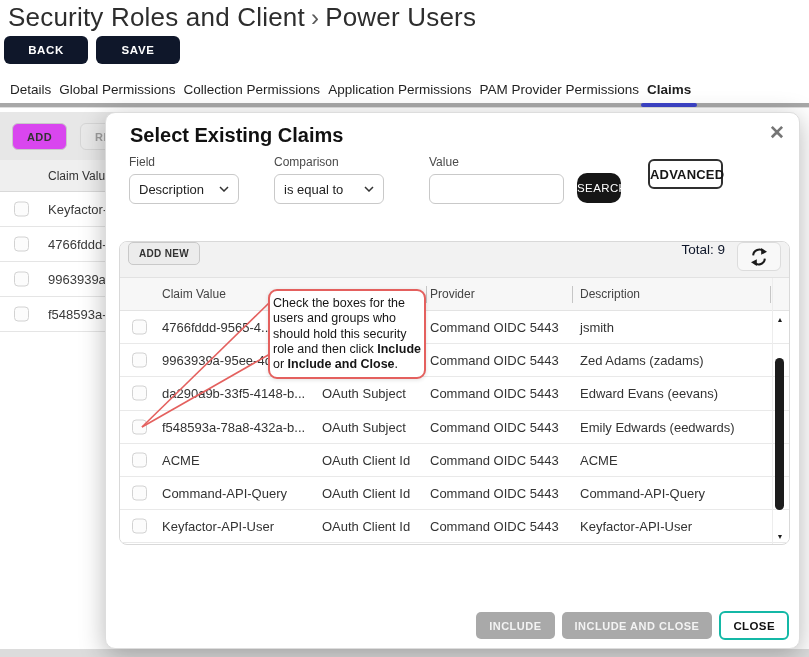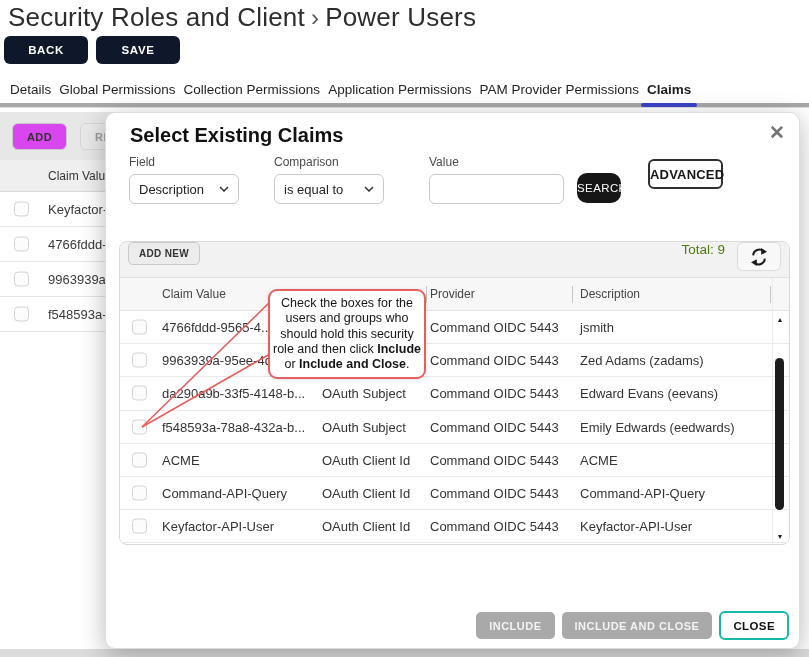--- a/index.html
+++ b/index.html
@@ -57,21 +57,21 @@
                 border:none; border-radius:10px; font-family:inherit; font-size:11.5px; font-weight:normal; letter-spacing:0.4px; cursor:pointer; }
   .adv-btn { position:absolute; top:46px; left:542px; width:75px; height:30px; background:#fff; color:#161616;
              border:2px solid #2f2f2f; border-radius:6px; font-family:inherit; font-size:13px; font-weight:bold; letter-spacing:0.2px; cursor:pointer; }
 
   
   .grid-panel { position:absolute; left:13px; top:128px; width:671px; height:304px;
                 border:1px solid #d9d9d9; border-radius:8px; background:#fff; overflow:hidden; }
   .grid-toolbar { height:36px; background:#f2f2f2; border-bottom:1px solid #e2e2e2; display:flex; align-items:flex-start; padding:0 8px; }
   .addnew-btn { background:#ececec; border:1px solid #c9c9c9; border-radius:5px; padding:5px 10px;
                 font-family:inherit; font-size:10px; font-weight:bold; color:#333; letter-spacing:0.3px; cursor:pointer; }
-  .total { margin-left:auto; font-size:13.5px; color:#4d7c0f; margin-right:12px; }
+  .total { margin-left:auto; font-size:13.5px; color:#0f172a; margin-right:12px; }
   .refresh-btn { width:44px; height:29px; background:#f8f8f8; border:1px solid #dcdcdc; border-radius:6px;
                  display:flex; align-items:center; justify-content:center; cursor:pointer; }
   .grid-header { position:relative; height:33px; background:#f7f7f7; border-bottom:1px solid #e3e3e3;
                  font-size:12px; color:#444; }
   .hcell, .cell { position:absolute; top:50%; transform:translateY(-50%); white-space:nowrap; }
   .pos1 { left:42px; }  .pos2 { left:202px; }  .pos3 { left:310px; }  .pos4 { left:460px; }
   .vsep { position:absolute; top:8px; width:1px; height:17px; background:#c6c6c6; }
   .vs1 { left:306px; } .vs2 { left:452px; } .vs3 { left:650px; }
   .grid-row { position:relative; height:33.2px; border-bottom:1px solid #e9e9e9; background:#fff;
               font-size:13px; color:#333; }
@@ -86,21 +86,21 @@
 
   
   .modal-footer { position:absolute; right:10px; bottom:8px; display:flex; gap:7px; align-items:center; }
   .btn-disabled { background:#a9a9a9; color:#f3f3f3; border:none; border-radius:5px; height:27px; padding:0 13px;
                   font-family:inherit; font-size:11px; font-weight:bold; letter-spacing:0.5px; }
   .btn-outline { background:#fff; color:#111; border:2px solid #14b8a6; border-radius:6px; height:29px; padding:0 12px;
                  font-family:inherit; font-size:11.5px; font-weight:bold; letter-spacing:0.4px; cursor:pointer; }
 
   
   .callout { position:absolute; left:268px; top:289px; width:158px; background:#fff; border:2px solid #e4605e;
-             border-radius:9px; padding:5px 3px; z-index:30; text-align:center; font-size:12.5px; line-height:1.22;
+             border-radius:9px; padding:5px 3px; z-index:30; text-align:left; font-size:12.5px; line-height:1.22;
              color:#151515; box-shadow:0 1px 4px rgba(0,0,0,0.12); }
   .callout b { font-weight:bold; }
   .anno-arrow { position:absolute; left:130px; top:292px; width:150px; height:145px; z-index:28; pointer-events:none; }
 </style>
 </head>
 <body>
 
 <div class="app">
 
   <div class="page-title">

